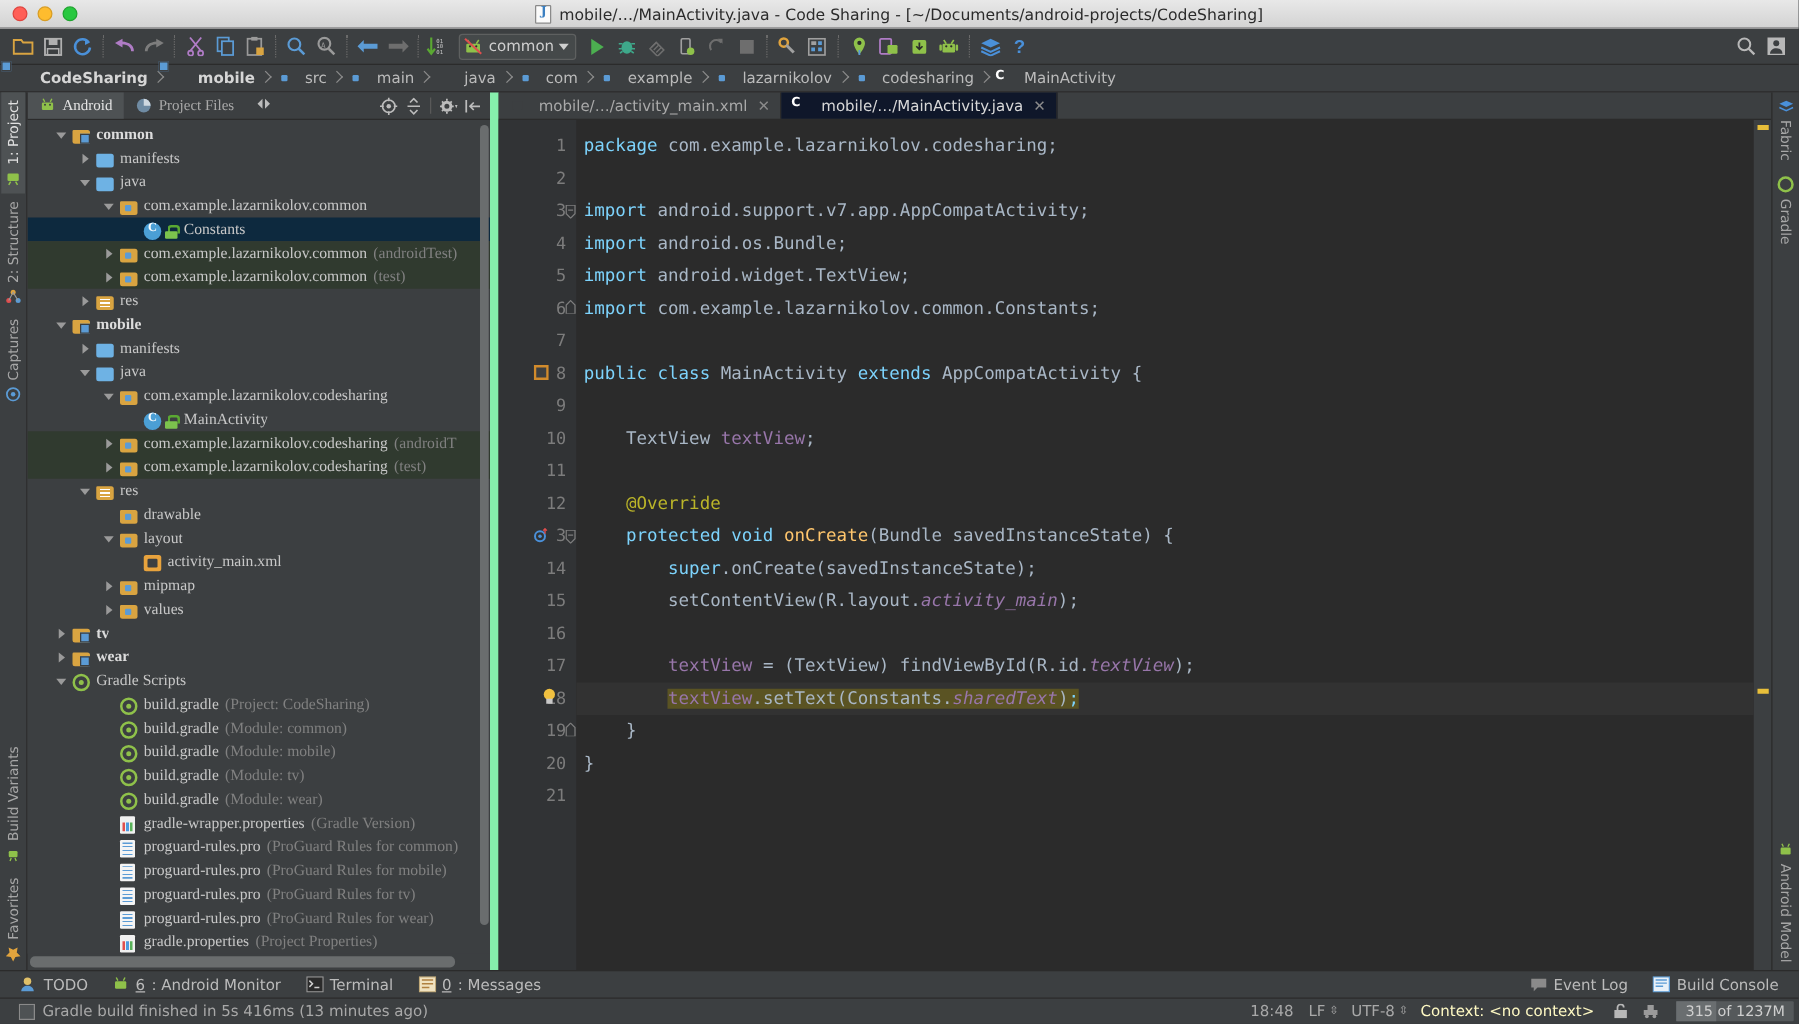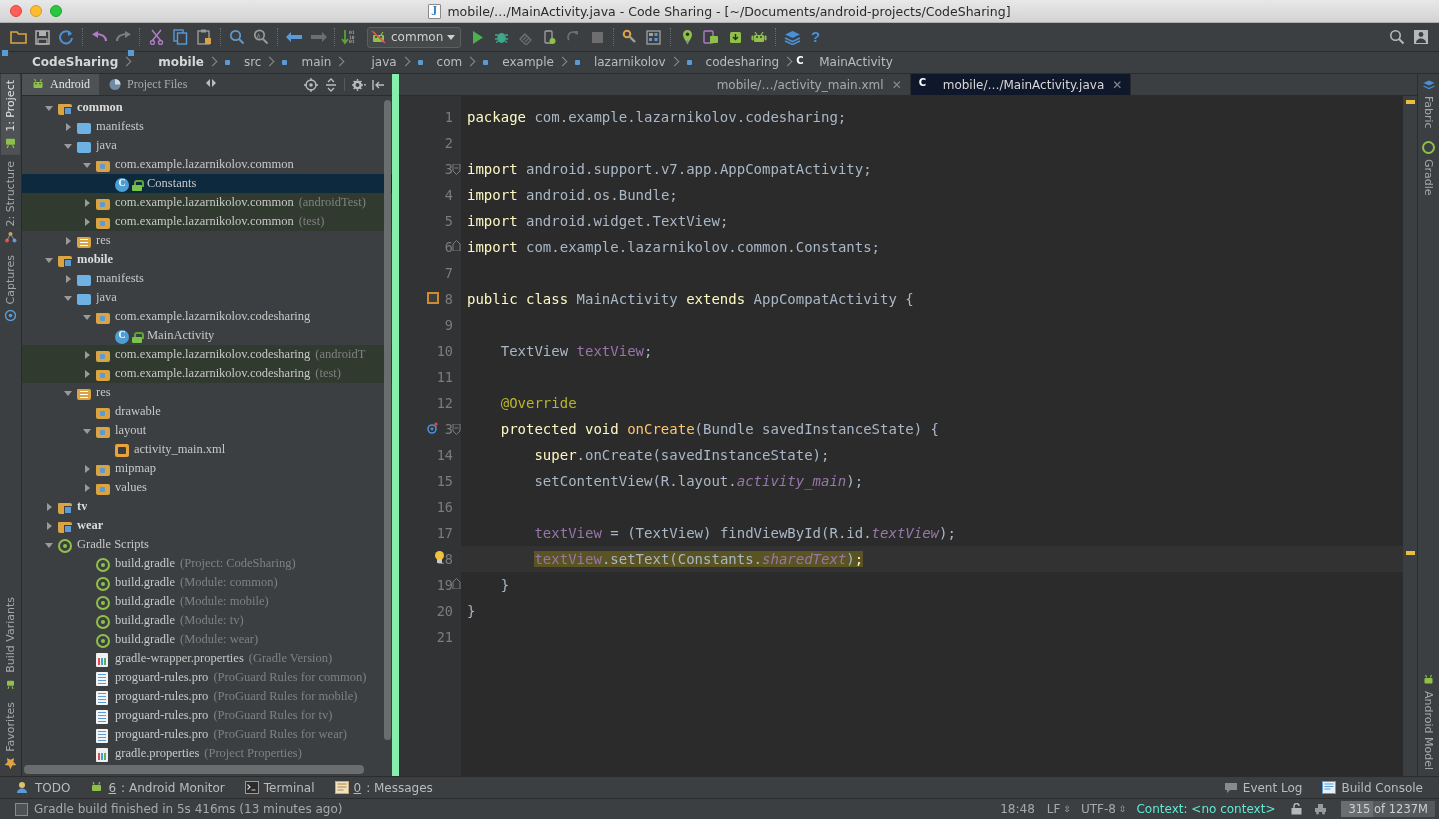--- a/index.html
+++ b/index.html
@@ -183,21 +183,20 @@
   }
   .tree-hthumb { height: 9px; width: 340px; background: #6a6d6e; border-radius: 4px; }
   .tree-vscroll { position: absolute; right: 1px; top: 4px; width: 7px; height: 640px;
     background: #6a6d6e; border-radius: 4px; }
 
   
   .editor-area { flex: 1 1 auto; display: flex; flex-direction: column; min-width: 0; background: #2b2b2b; }
   .etabs {
     height: 22px; flex: 0 0 22px; background: #3c3f41; display: flex; align-items: stretch;
     border-bottom: 1px solid #2b2b2b;
-    justify-content: center;
   }
   .etab {
     display: flex; align-items: center; gap: 5px; padding: 0 8px; font-size: 12px;
     color: #a9a9a9; border-right: 1px solid #2b2b2b;
   }
   .etab.sel { background: #0f172a; color: #d8d8d8; }
   .etab .x { color: #8b8b8b; font-size: 12px; margin-left: 3px; }
 
   .code-wrap { flex: 1 1 auto; display: flex; min-height: 0; position: relative; background: #2b2b2b; }
   .gutter {
@@ -206,21 +205,21 @@
   }
   .gline { height: 26px; line-height: 26px; font-family: "DejaVu Sans Mono", monospace;
            font-size: 13.5px; color: #7c7c7c; padding-right: 8px; position: relative; }
   .code {
     flex: 1 1 auto; padding-top: 8px; overflow: hidden; position: relative;
     font-family: "DejaVu Sans Mono", monospace; font-size: 14px;
   }
   .cline { height: 26px; line-height: 26px; white-space: pre; padding-left: 6px; }
   .cline.hl { background: #323232; }
   .sel-hl { background: #5a5323; }
-  .kw { color: #fef9c3; }
+  .kw { color: #7dd3fc; }
   .pl { color: #a9b7c6; }
   .fld { color: #9876aa; }
   .fldi { color: #9876aa; font-style: italic; }
   .ann { color: #bbb529; }
   .mth { color: #ffc66d; }
   .marker-bar {
     width: 14px; flex: 0 0 14px; background: #3c3f41; position: relative;
   }
   .mk { position: absolute; right: 2px; width: 9px; height: 4px; background: #e8bf3a; }
 
@@ -1109,21 +1108,21 @@
           <rect x="0.5" y="0.5" width="12" height="12" fill="#4e5254" stroke="#8a8a8a"></rect>
         </svg>
     </span>
     <span>Gradle build finished in 5s 416ms (13 minutes ago)</span>
     <span class="spacer"></span>
     <span style="margin-right:12px">18:48</span>
     <span style="margin-right:3px"><span>LF</span></span>
     <span style="margin-right:10px;font-size:9px">⇳</span>
     <span style="margin-right:3px"><span>UTF-8</span></span>
     <span style="margin-right:10px;font-size:9px">⇳</span>
-    <span style="color:#5eead4;margin-right:14px">Context: &lt;no context&gt;</span>
+    <span style="color:#fef9c3;margin-right:14px">Context: &lt;no context&gt;</span>
     <span class="sb-ico" style="margin-right:10px">
       <svg width="11" height="12" viewBox="0 0 11 12">
           <rect x="0.5" y="5" width="10" height="6.5" fill="#b8b8b8"></rect>
           <path d="M3 5V3a2.5 2.5 0 0 1 5 0" fill="none" stroke="#b8b8b8" stroke-width="1.4"></path>
         </svg>
     </span>
     <span class="sb-ico" style="margin-right:8px">
       <svg width="13" height="13" viewBox="0 0 13 13">
           <rect x="1" y="5" width="11" height="4" fill="#9a9a9a"></rect>
           <circle cx="3.5" cy="10" r="1.5" fill="#9a9a9a"></circle>

